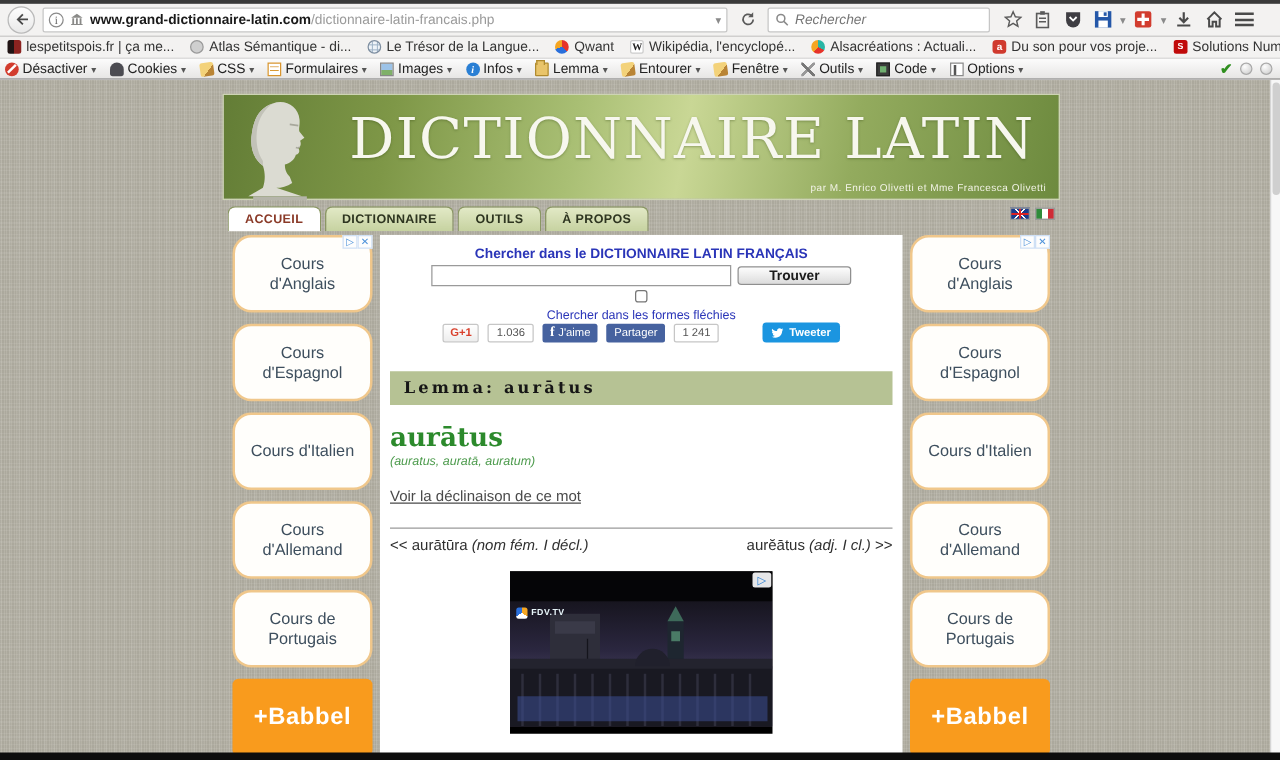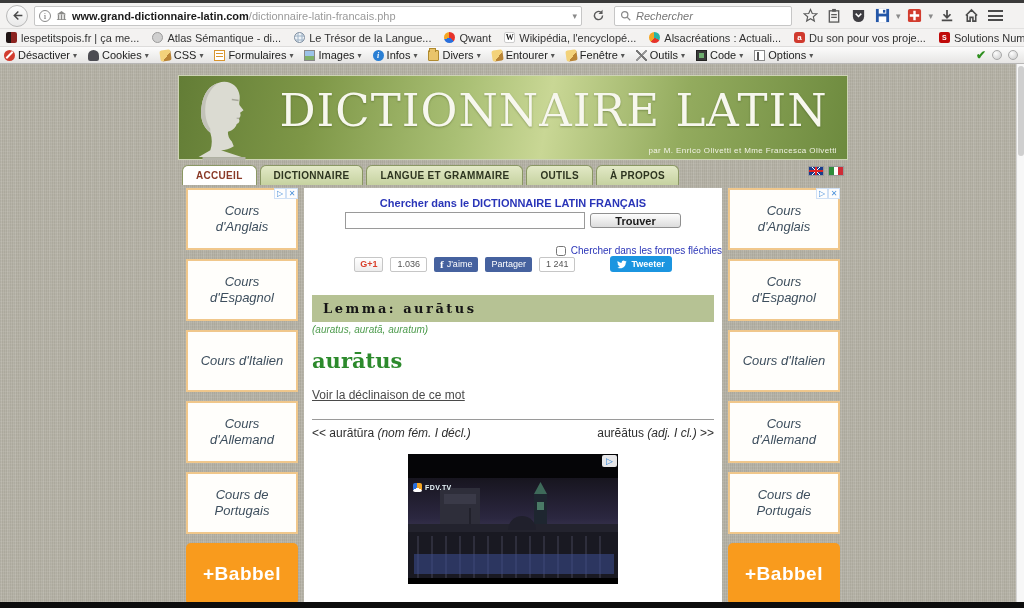--- a/index.html
+++ b/index.html
@@ -103,32 +103,32 @@
      linear-gradient(-45deg, transparent 46%, #fff 46% 54%, transparent 54%), #1a3c8c; }
   .flag-it { background:linear-gradient(90deg,#2e8b3a 0 33%,#fff 33% 66%,#cf2b36 66%); }
 
   
   #contentrow { display:flex; margin-top:3px; align-items:flex-start; }
   .adcol { width:112px; flex:0 0 auto; position:relative; }
   .adcol.left { margin-left:8px; margin-right:6px; }
   .adcol.right { margin-right:8px; margin-left:6px; }
   .adx { position:absolute; top:0; right:0; display:flex; z-index:5; }
   .adx span { width:12px; height:11px; background:#fdfdfd; border:1px solid #cfe0f5; color:#4a90d9; font-size:8px; line-height:10px; text-align:center; }
-  .adcard { height:62px; background:#fffefb; border:2px solid #f0c78b; border-radius:0; margin-bottom:9px;
-    display:flex; align-items:center; justify-content:center; text-align:center; color:#3e4f5e; font-size:13px; line-height:16px; padding:4px 10px;font-style:italic; }
+  .adcard { height:62px; background:#fffefb; border:2px solid #f0c78b; border-radius:15px; margin-bottom:9px;
+    display:flex; align-items:center; justify-content:center; text-align:center; color:#3e4f5e; font-size:13px; line-height:16px; padding:4px 10px; }
   .babbel { height:62px; background:#f99b1d; border-radius:5px; display:flex; align-items:center; justify-content:center;
     color:#fff; font-size:19px; font-weight:bold; letter-spacing:.5px; }
 
   #centercol { flex:1; background:#fff; min-height:432px; padding-top:9px; }
   #search-heading { text-align:center; font-size:11px; font-weight:bold; color:#2a35b8; }
   #search-row { display:flex; justify-content:center; align-items:center; gap:5px; margin-top:3px; }
   #search-row input[type=text] { width:240px; height:17px; border:1px solid #9a9a9a; font-size:11px; padding:0 3px; }
   #find-btn { height:15px; padding:0 24px; font-size:11px; font-weight:bold; color:#1a1a1a;
     background:linear-gradient(#fdfdfd,#dcdcdc); border:1px solid #8f8f8f; border-radius:3px; }
-  #check-row { display:flex; justify-content:flex-end; align-items:center; gap:5px; margin-top:16px; font-size:10px; color:#2a35b8; }
+  #check-row { display:flex; justify-content:flex-start; align-items:center; gap:5px; margin-top:3px; font-size:10px; color:#2a35b8;flex-direction:column; }
   #check-row input { width:10px; height:10px; }
 
   #social-row { display:flex; justify-content:center; align-items:center; gap:7px; }
   .gplus { display:flex; align-items:center; border:1px solid #c6c6c6; border-radius:2px; background:linear-gradient(#fff,#ededed); height:15px; padding:0 5px; font-size:9px; font-weight:bold; color:#d9402c; }
   .countbox { border:1px solid #c6c6c6; background:#fff; height:15px; padding:0 6px; font-size:9px; color:#555; display:flex; align-items:center; border-radius:2px; }
   .fbbtn { display:flex; align-items:center; gap:3px; background:#46629f; color:#fff; height:15px; padding:0 6px; font-size:9px; font-weight:normal; border-radius:2px; }
   .fbf { font-family:"Liberation Serif",serif; font-weight:bold; font-size:11px; }
   .fbf::after { content:"f"; }
   .twbtn { display:flex; align-items:center; gap:4px; background:#1b95e0; color:#fff; height:16px; padding:0 7px; font-size:9px; font-weight:bold; border-radius:3px; margin-left:28px; }
 
@@ -300,21 +300,21 @@
         <span>Images</span>
         <i class="caret">▾</i>
       </span>
     <span class="dv">
         <i class="dvi ic-info"></i>
         <span>Infos</span>
         <i class="caret">▾</i>
       </span>
     <span class="dv">
         <i class="dvi ic-folder"></i>
-        <span>Divers</span>
+        <span>Lemma</span>
         <i class="caret">▾</i>
       </span>
     <span class="dv">
         <i class="dvi ic-pencil"></i>
         <span>Entourer</span>
         <i class="caret">▾</i>
       </span>
     <span class="dv">
         <i class="dvi ic-pencil"></i>
         <span>Fenêtre</span>
@@ -353,21 +353,20 @@
           <path d="M45 41 c1.5 .6 2.5 .4 3 -0.5" stroke="#a8a89c" stroke-width="1.2" fill="none"></path>
           <rect x="10" y="81" width="44" height="3" fill="#b5b5aa"></rect>
         </svg>
         <div id="site-title">DICTIONNAIRE LATIN</div>
         <div id="site-byline">par M. Enrico Olivetti et Mme Francesca Olivetti</div>
       </div>
 
       <div id="tabs">
         <div class="tab active">ACCUEIL</div>
         <div class="tab">DICTIONNAIRE</div>
-        <div class="tab">LANGUE ET GRAMMAIRE</div>
         <div class="tab">OUTILS</div>
         <div class="tab">À PROPOS</div>
         <div id="flags">
           <span class="flag flag-uk"></span>
           <span class="flag flag-it"></span>
         </div>
       </div>
 
       <div id="contentrow">
 
@@ -408,22 +407,22 @@
             <span class="countbox">1 241</span>
             <span class="twbtn">
               <svg width="10" height="9" viewBox="0 0 12 10">
                   <path d="M11.5 1.3c-.4.2-.9.4-1.3.4.5-.3.8-.7 1-1.3-.5.3-1 .5-1.5.6C9.2.5 8.6.2 7.9.2c-1.3 0-2.3 1-2.3 2.3v.5C3.7 2.9 2 2 .9.7.2 2 .6 3.3 1.7 4c-.4 0-.7-.1-1-.3 0 1.1.8 2 1.8 2.2-.3.1-.7.1-1 .1.3.9 1.1 1.5 2.1 1.6-.9.7-2 1-3.1.9 1 .7 2.2 1 3.5 1 4.2 0 6.6-3.5 6.5-6.7.4-.3.8-.7 1-1.5z" fill="#fff"></path>
                 </svg>
               <span>Tweeter</span>
             </span>
           </div>
 
           <div id="lemma-bar">Lemma: aurātus</div>
+          <div id="headword">aurātus</div>
           <div id="forms">(auratus, auratā, auratum)</div>
-          <div id="headword">aurātus</div>
           <a id="decl-link">Voir la déclinaison de ce mot</a>
 
 
           <hr id="rule">
 
           <div id="pager">
             <span><span>&lt;&lt;</span> <span>aurātūra</span> <span class="pgnote">(nom fém. I décl.)</span></span>
             <span><span>aurĕātus</span> <span class="pgnote">(adj. I cl.)</span> <span>&gt;&gt;</span></span>
           </div>
 

